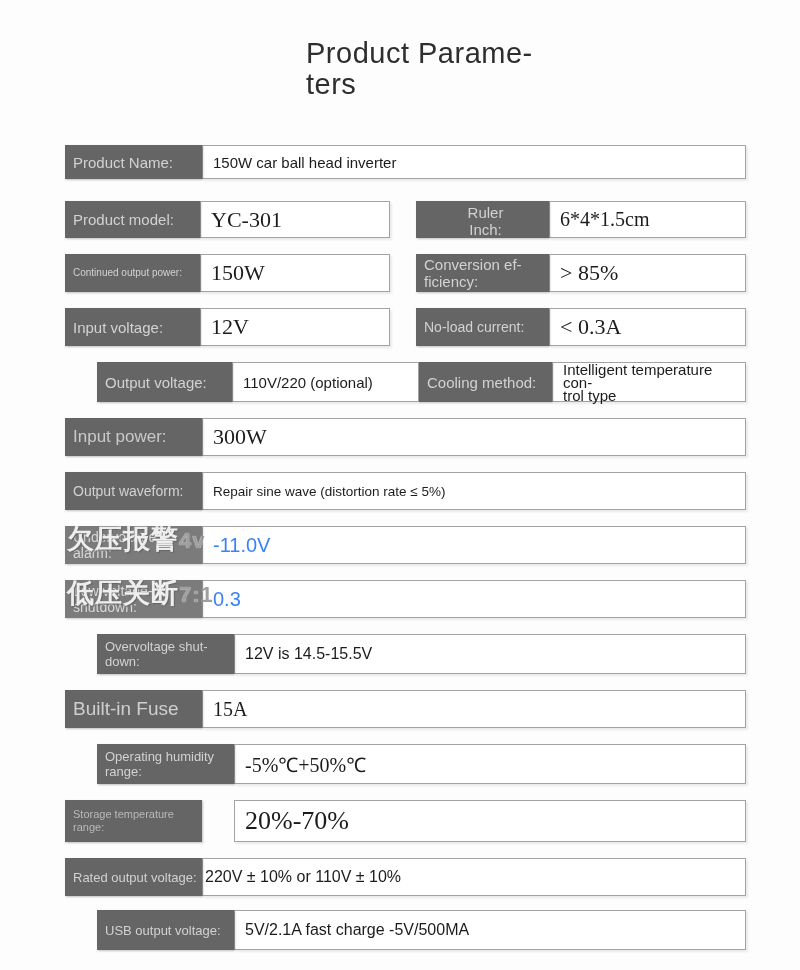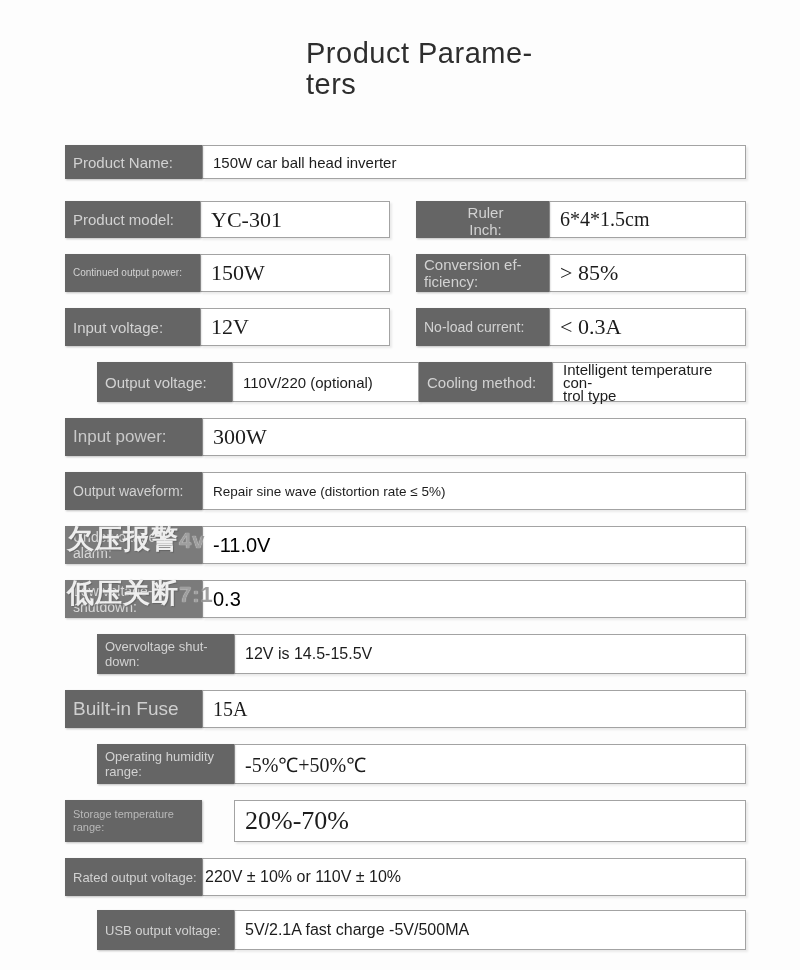--- a/index.html
+++ b/index.html
@@ -91,21 +91,21 @@
   .faintlabel { color: #b9b9b9; }
 
   .vs11 { font-size: 15px; line-height: 13px; }
   .vs13 { font-size: 13.5px; }
   .vs15 { font-size: 15px; }
   .vs16 { font-size: 16px; }
   .vs20 { font-size: 20px; }
   .vs22 { font-size: 22px; }
   .vs26 { font-size: 26px; }
 
-  .faintvalue { color: #000000; }
+  .faintvalue { color: #3b82f6; }
 
   .label-justify {
     flex-direction: column;
     justify-content: space-between;
     align-items: center;
     padding-right: 2px;
   }
   .overlay-cjk {
     position: absolute;
     left: 2px;

